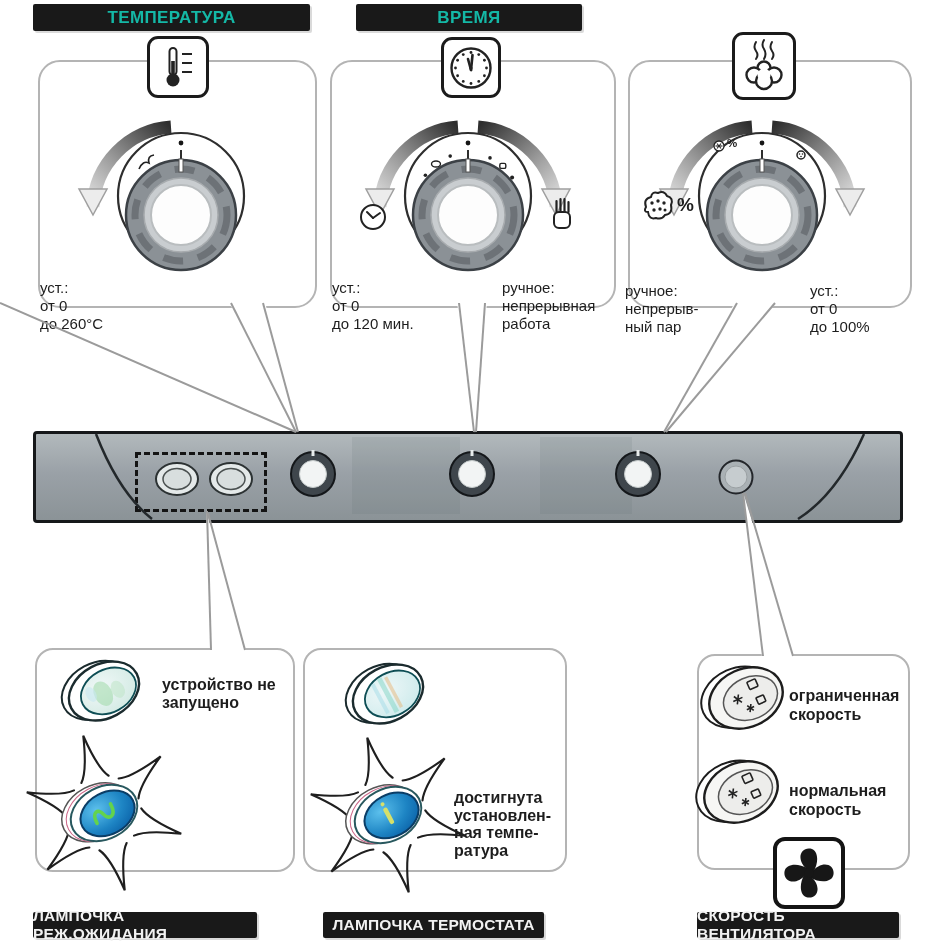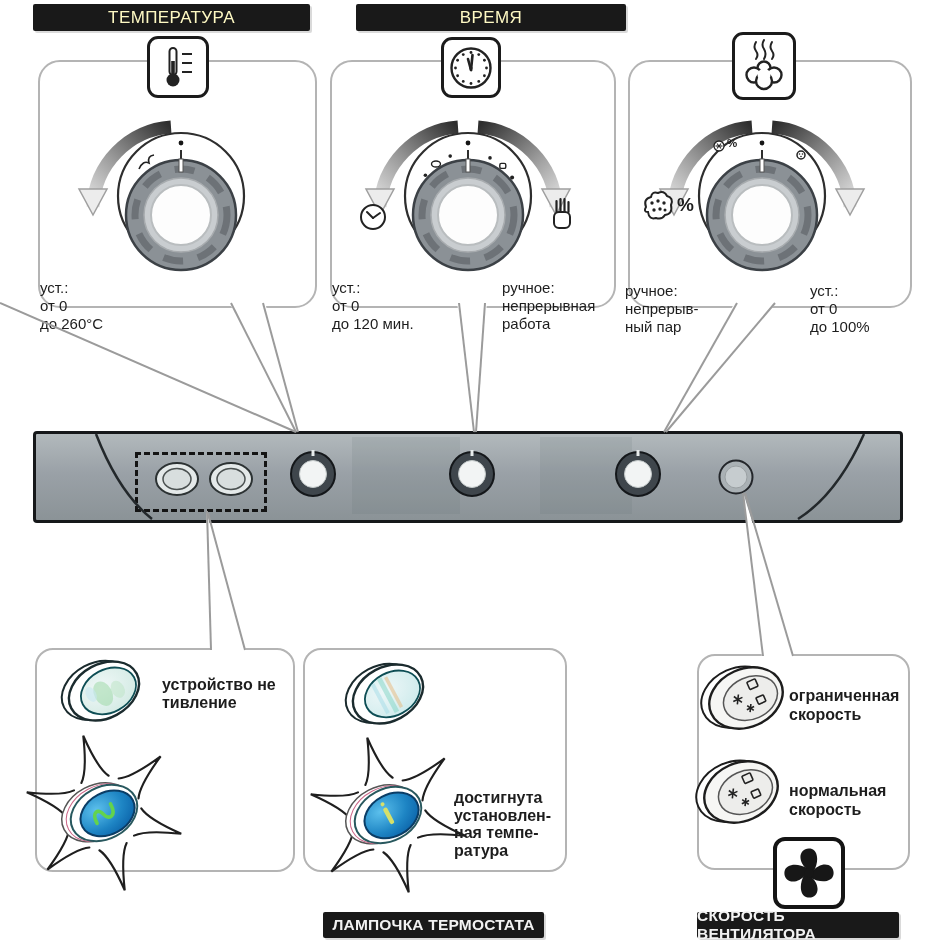--- a/index.html
+++ b/index.html
@@ -1,18 +1,18 @@
 <!DOCTYPE html>
 <html><head>
 <meta charset="utf-8">
 <style>
   html,body{margin:0;padding:0;background:#fff;}
   .canvas{position:relative;width:941px;height:941px;background:#fff;overflow:hidden;
           font-family:"Liberation Sans",sans-serif;color:#1d1d1d;}
-  .hbar{position:absolute;background:#191919;color:#fef9c3;font-weight:normal;font-size:17px;
+  .hbar{position:absolute;background:#191919;color:#14b8a6;font-weight:bold;font-size:17px;
         display:flex;align-items:center;justify-content:center;letter-spacing:.4px;
         border-radius:2px;box-shadow:2px 2px 0 rgba(150,150,150,.35);z-index:1;}
   .fbar{position:absolute;background:#191919;color:#f2f2f2;font-weight:bold;font-size:15.5px;
         display:flex;align-items:center;justify-content:center;letter-spacing:.2px;
         border-radius:2px;box-shadow:2px 2px 0 rgba(150,150,150,.35);z-index:1;}
   .bubble{position:absolute;border:2px solid #b4b4b4;border-radius:22px;background:#fff;z-index:1;}
   .iconbox{position:absolute;border:3px solid #1b1b1b;border-radius:11px;background:#fff;z-index:6;
            display:flex;align-items:center;justify-content:center;}
   .strip{position:absolute;left:33px;top:431px;width:864px;height:86px;
          background:linear-gradient(#b2b9bc,#9aa1a7 45%,#8b9397);
@@ -30,21 +30,21 @@
           display:flex;align-items:center;justify-content:center;}
 </style>
 </head>
 <body>
 
 <div class="canvas">
 
   <div class="hbar" style="left:33px;top:4px;width:277px;height:27px">
       <span>ТЕМПЕРАТУРА</span>
     </div>
-  <div class="hbar" style="left:356px;top:4px;width:270px;height:27px">
+  <div class="hbar" style="left:356px;top:4px;width:226px;height:27px">
       <span>ВРЕМЯ</span>
     </div>
 
   <div class="bubble" style="left:38px;top:60px;width:275px;height:244px"></div>
   <div class="bubble" style="left:330px;top:60px;width:282px;height:244px"></div>
   <div class="bubble" style="left:628px;top:60px;width:280px;height:244px"></div>
 
   <div class="iconbox" style="left:147px;top:36px;width:56px;height:56px">
     <svg width="50" height="50" viewBox="-25 -25 50 50">
       <rect x="-8.5" y="-19" width="7" height="27" rx="3.5" fill="#fff" stroke="#222" stroke-width="2"></rect>
@@ -122,21 +122,21 @@
   <div class="shade" style="left:352px;top:437px;width:108px;height:77px"></div>
   <div class="shade" style="left:540px;top:437px;width:92px;height:77px"></div>
   <div class="dashed"></div>
 
   <div class="bbox" style="left:35px;top:648px;width:256px;height:220px"></div>
   <div class="bbox" style="left:303px;top:648px;width:260px;height:220px"></div>
   <div class="bbox" style="left:697px;top:654px;width:209px;height:212px"></div>
 
   <div class="st" style="left:162px;top:676px;width:130px">
     <div>устройство не</div>
-      <div>тивление</div>
+      <div>запущено</div>
   </div>
   <div class="st" style="left:454px;top:789px;width:118px">
     <div>достигнута</div>
       <div>установлен-</div>
       <div>ная темпе-</div>
       <div>ратура</div>
   </div>
   <div class="st" style="left:789px;top:686px;width:118px;line-height:19px">
     <div>ограниченная</div>
       <div>скорость</div>
@@ -151,20 +151,23 @@
       <g transform="rotate(15)" fill="#171717">
         <path d="M2,-1 C9,-17 23,-15 24,-5 C25,3 13,7 3,4 Z"></path>
         <path d="M2,-1 C9,-17 23,-15 24,-5 C25,3 13,7 3,4 Z" transform="rotate(90)"></path>
         <path d="M2,-1 C9,-17 23,-15 24,-5 C25,3 13,7 3,4 Z" transform="rotate(180)"></path>
         <path d="M2,-1 C9,-17 23,-15 24,-5 C25,3 13,7 3,4 Z" transform="rotate(270)"></path>
         <circle r="4.5"></circle>
       </g>
     </svg>
   </div>
 
+  <div class="fbar" style="left:33px;top:912px;width:224px;height:26px">
+      <span>ЛАМПОЧКА РЕЖ.ОЖИДАНИЯ</span>
+    </div>
   <div class="fbar" style="left:697px;top:912px;width:202px;height:26px">
       <span>СКОРОСТЬ ВЕНТИЛЯТОРА</span>
     </div>
   <div class="fbar" style="left:323px;top:912px;width:221px;height:26px">
       <span>ЛАМПОЧКА ТЕРМОСТАТА</span>
     </div>
 
   <svg class="overlay" width="941" height="941" viewBox="0 0 941 941">
     <defs>
       <linearGradient id="gA" gradientUnits="userSpaceOnUse" x1="-10" y1="-78" x2="-92" y2="4">

